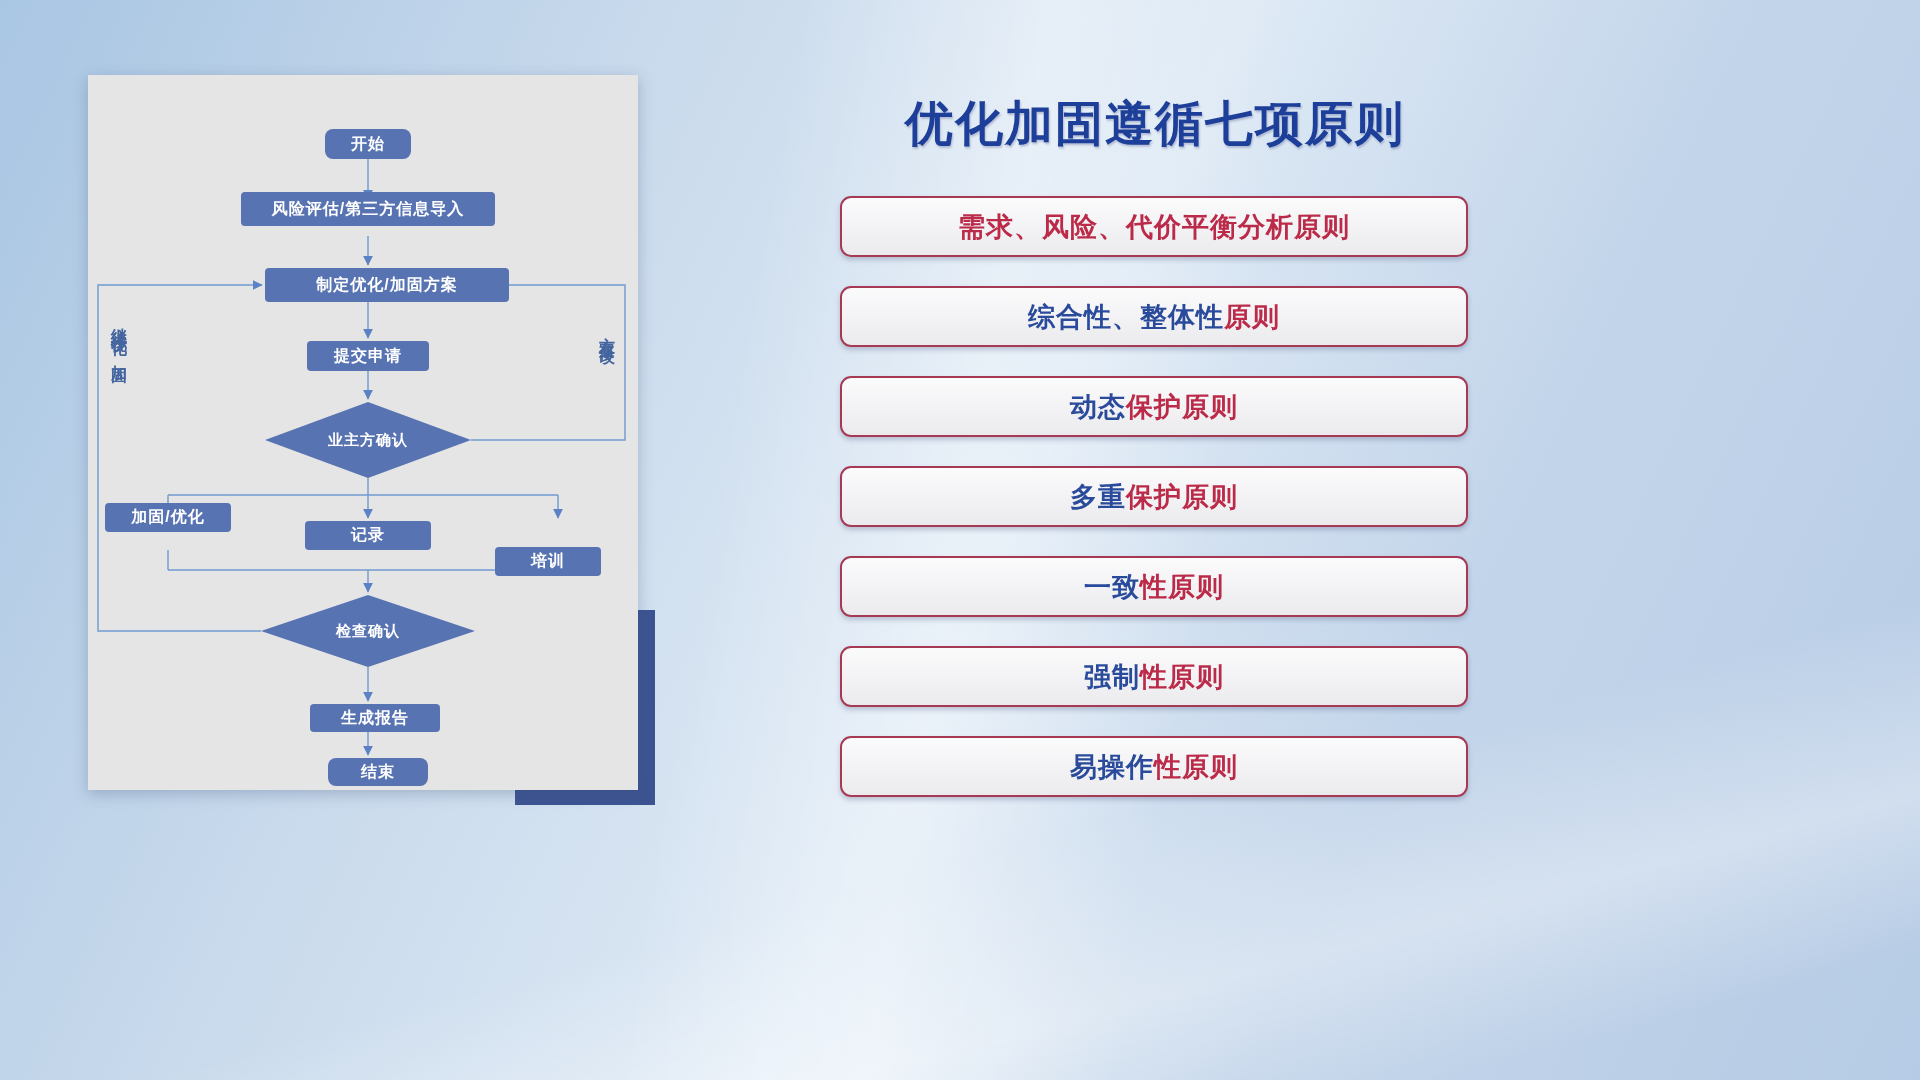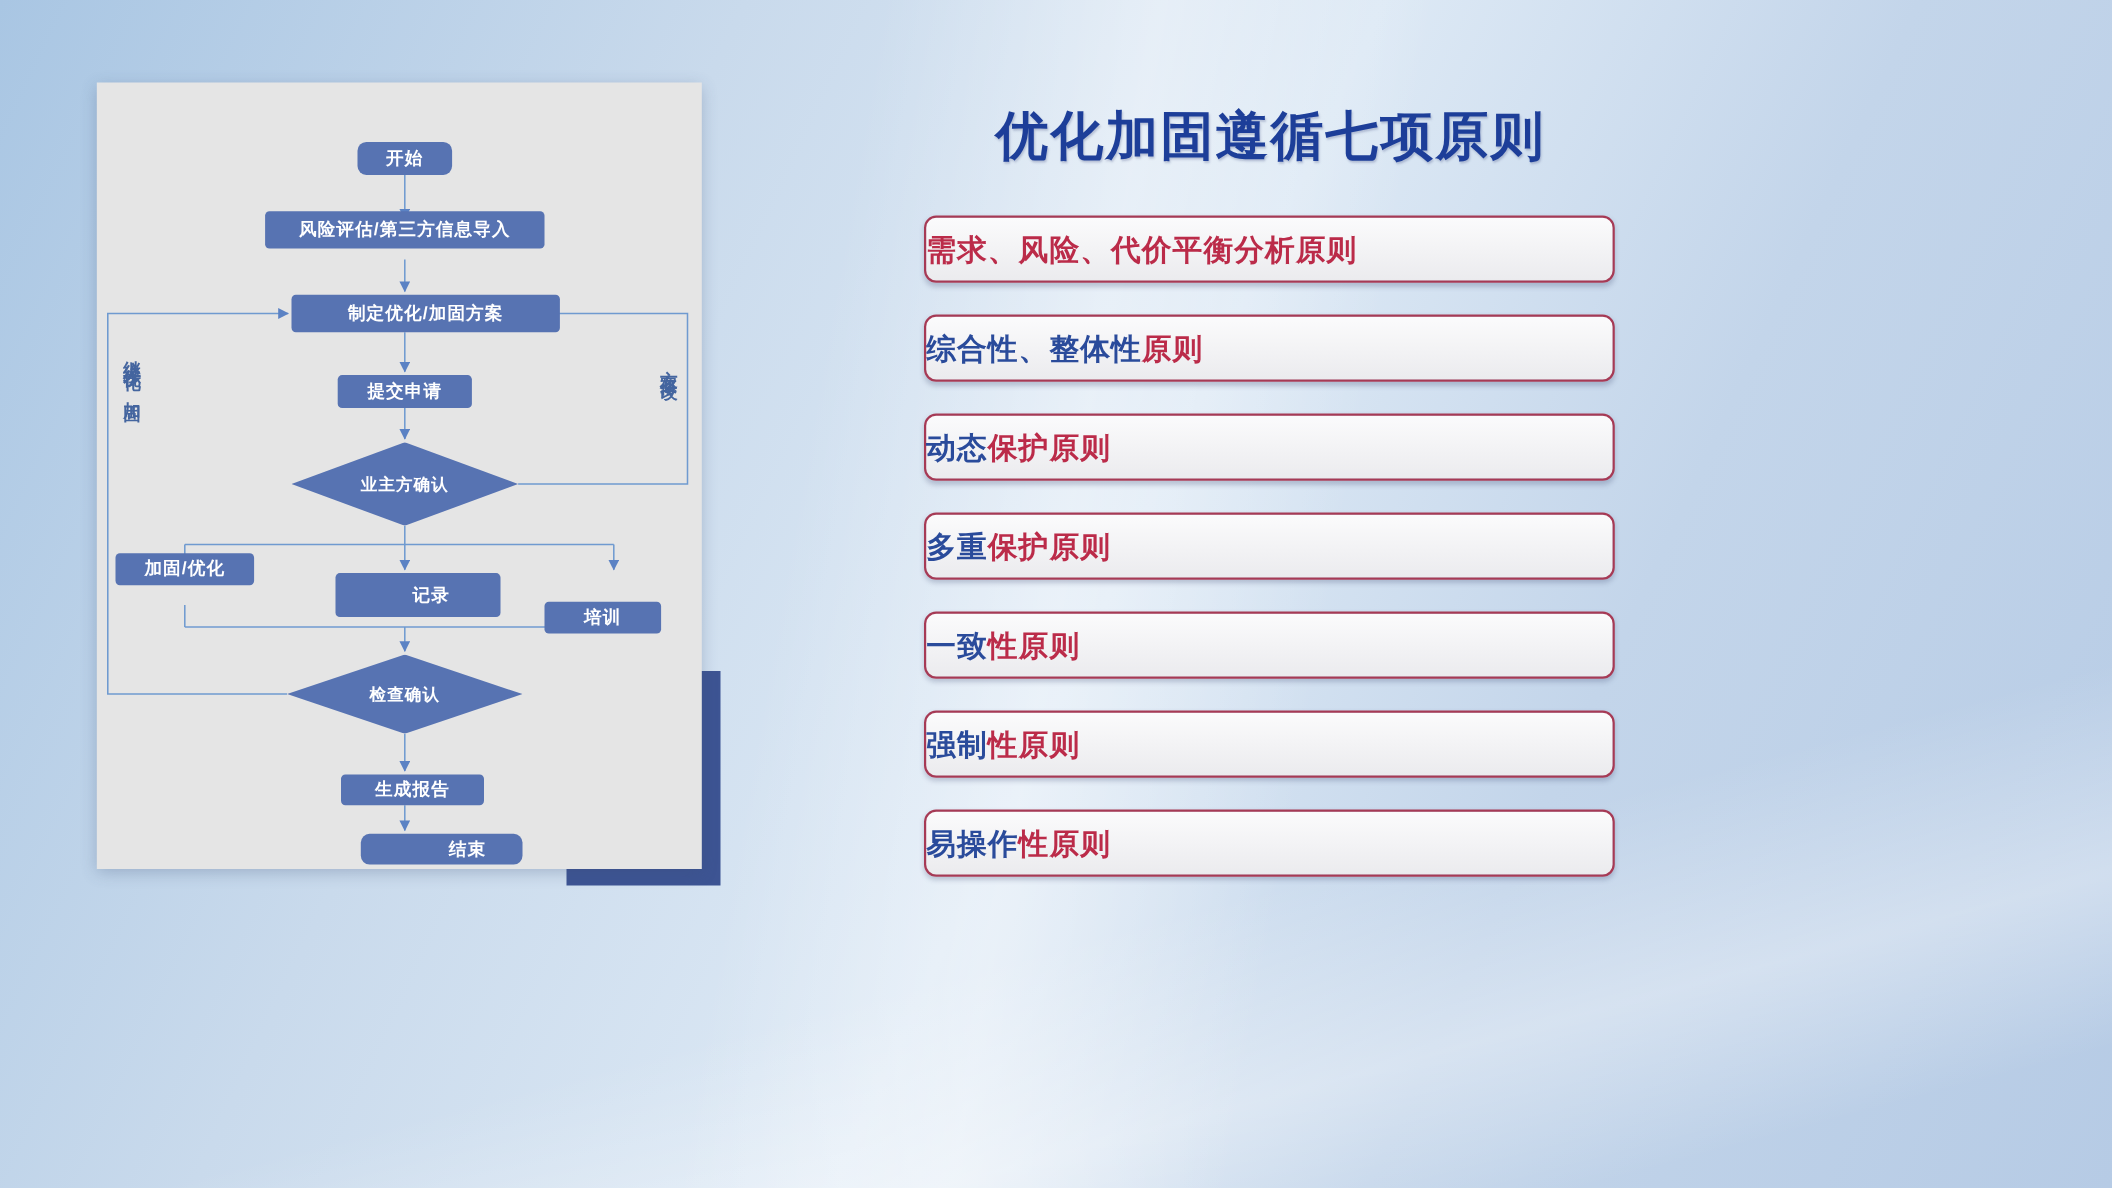--- a/index.html
+++ b/index.html
@@ -48,21 +48,21 @@
     color: var(--title-blue); letter-spacing: 2px;
     text-shadow: 1px 2px 2px rgba(40,50,110,0.25);
     z-index: 2;
   }
   .principles-list {
     position: absolute; left: 840px; top: 196px; width: 628px;
     display: flex; flex-direction: column; gap: 29px; z-index: 2;
   }
   .principle-box {
     height: 61px; box-sizing: border-box;
-    display: flex; align-items: center; 
+    display: flex; align-items: center; justify-content: center;
     background: linear-gradient(#fbfbfc, #ebebee);
     border: 2px solid var(--principle-border); border-radius: 11px;
     box-shadow: 0 3px 5px rgba(70,80,120,0.28);
     font-size: 27px; font-weight: bold; letter-spacing: 1px; white-space: nowrap;
   }
   .seg-red  { color: var(--principle-red); }
   .seg-blue { color: var(--principle-blue); }
 </style>
 </head>
 <body>
@@ -109,29 +109,29 @@
   <div class="node" style="left:153px; top:117px; width:254px; height:34px;">风险评估/第三方信息导入</div>
 
   <div class="node" style="left:177px; top:193px; width:244px; height:34px;">制定优化/加固方案</div>
 
   <div class="node" style="left:219px; top:266px; width:122px; height:30px;">提交申请</div>
 
   <div class="node diamond" style="left:177px; top:327px; width:206px; height:76px;">业主方确认</div>
 
   <div class="node" style="left:17px; top:428px; width:126px; height:29px;">加固/优化</div>
 
-  <div class="node" style="left:217px; top:446px; width:126px; height:40px;padding-left:24px;">记录</div>
+  <div class="node" style="left:217px; top:446px; width:126px; height:29px;">记录</div>
 
   <div class="node" style="left:407px; top:472px; width:106px; height:29px;">培训</div>
 
   <div class="node diamond" style="left:173px; top:520px; width:214px; height:72px;">检查确认</div>
 
   <div class="node" style="left:222px; top:629px; width:130px; height:28px;">生成报告</div>
 
-  <div class="node pill" style="left:240px; top:683px; width:100px; height:28px;padding-left:47px;">结束</div>
+  <div class="node pill" style="left:240px; top:683px; width:100px; height:28px;">结束</div>
 
   <div class="vlabel" style="left:20px; top:240px;">继续优化/加固</div>
 
   <div class="vlabel" style="left:508px; top:248px;">方案修改</div>
 </div>
 
 <div class="panel-title">优化加固遵循七项原则</div>
 
 <div class="principles-list">
     <div class="principle-box">

